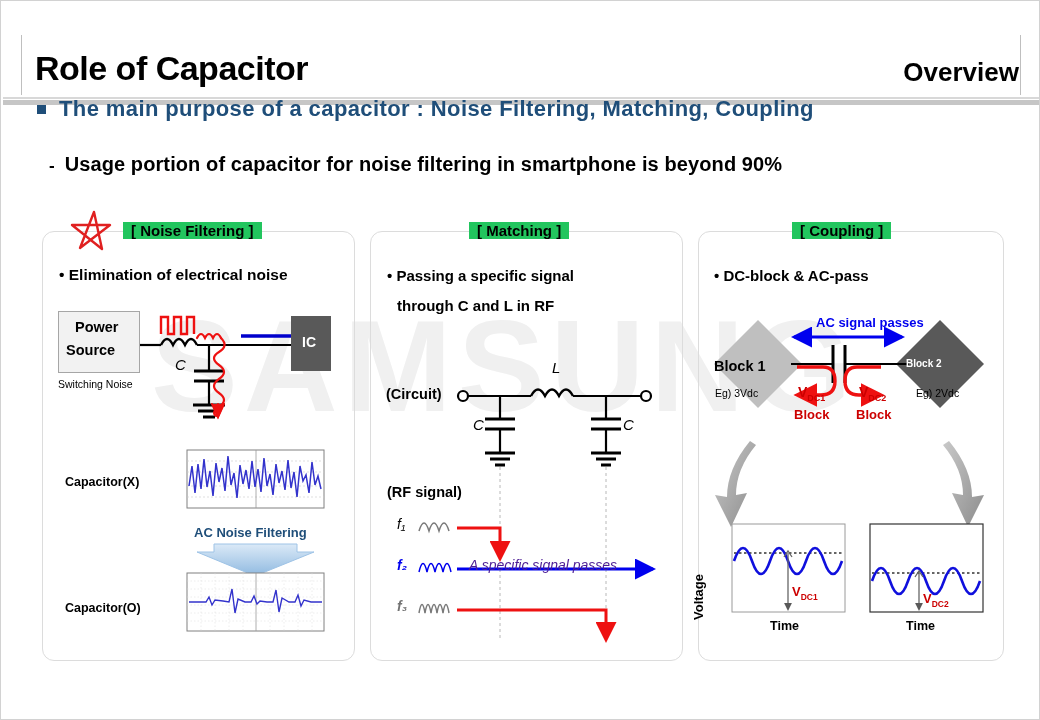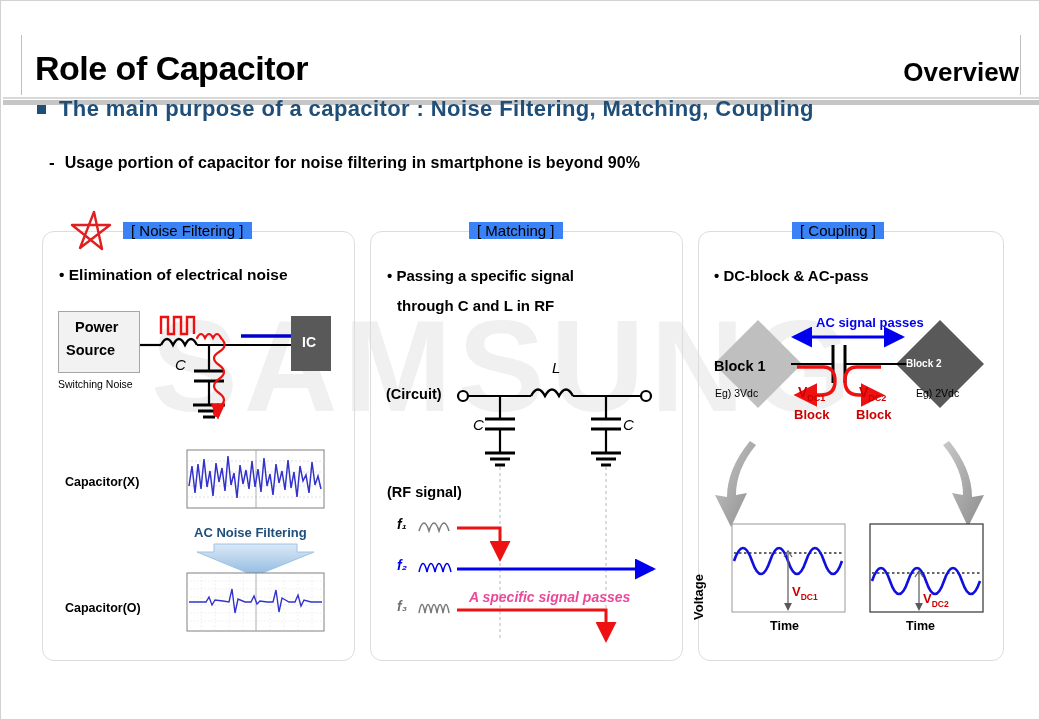--- a/index.html
+++ b/index.html
@@ -71,41 +71,41 @@
   .bullet1 .txt{
     font-size:22px;font-weight:bold;color:#1f4e79;letter-spacing:0.4px;
     font-family:"Liberation Sans", sans-serif;white-space:nowrap;
   }
   .bullet2{
     position:absolute;left:48px;top:152px;z-index:3;
     display:flex;align-items:baseline;gap:10px;
   }
   .bullet2 .dash{font-size:17px;font-weight:bold;color:#000;}
   .bullet2 .txt{
-    font-size:16px;font-weight:bold;color:#000;letter-spacing:0.1px;
+    font-size:20px;font-weight:bold;color:#000;letter-spacing:0.1px;
     font-family:"Liberation Sans", sans-serif;white-space:nowrap;
   }
 
   
   .panel{
     position:absolute;
     border:1px solid #dcdcdc;
     border-radius:12px;
     background:transparent;
     box-sizing:border-box;
     z-index:2;
   }
   #panel-noise{left:41px;top:230px;width:313px;height:430px;}
   #panel-match{left:369px;top:230px;width:313px;height:430px;}
   #panel-couple{left:697px;top:230px;width:306px;height:430px;}
 
   .panel-title{
     position:absolute;top:221px;z-index:4;
-    background:#3b82f6;padding:0 8px;
-    font-size:15px;font-weight:normal;color:#000;
+    background:#22c55e;padding:0 8px;
+    font-size:15px;font-weight:bold;color:#000;
     font-family:"Liberation Sans", sans-serif;white-space:nowrap;
   }
   #title-noise{left:122px;}
   #title-match{left:468px;}
   #title-couple{left:791px;}
 
   .panel-head{
     position:absolute;z-index:4;
     font-size:15px;font-weight:bold;color:#000;
     font-family:"Liberation Sans", sans-serif;white-space:nowrap;
@@ -176,24 +176,24 @@
 
   <div class="panel-head" style="left:386px;top:266px;font-size:15px;">• Passing a specific signal</div>
   <div class="panel-head" style="left:396px;top:296px;font-size:15px;">through C and L in RF</div>
 
   <div class="lbl" style="left:385px;top:385px;font-size:14.5px;font-weight:bold;color:#000;">(Circuit)</div>
   <div class="lbl" style="left:551px;top:358px;font-size:15px;font-style:italic;color:#000;">L</div>
   <div class="lbl" style="left:472px;top:415px;font-size:15px;font-style:italic;color:#000;">C</div>
   <div class="lbl" style="left:622px;top:415px;font-size:15px;font-style:italic;color:#000;">C</div>
 
   <div class="lbl" style="left:386px;top:483px;font-size:14.5px;font-weight:bold;color:#000;">(RF signal)</div>
-  <div class="lbl" style="left:396px;top:515px;font-size:14px;font-weight:bold;font-style:italic;color:#000;">f₁</div>
+  <div class="lbl" style="left:396px;top:515px;font-size:14px;font-weight:normal;font-style:italic;color:#000;">f₁</div>
   <div class="lbl" style="left:396px;top:556px;font-size:14px;font-weight:bold;font-style:italic;color:#0000ee;">f₂</div>
   <div class="lbl" style="left:396px;top:597px;font-size:14px;font-weight:bold;font-style:italic;color:#737373;">f₃</div>
-  <div class="lbl" style="left:468px;top:588px;font-size:14px;font-style:italic;color:#ec4899;font-weight:bold;">A specific signal passes</div>
+  <div class="lbl" style="left:468px;top:556px;font-size:14px;font-style:italic;color:#4c1d95;">A specific signal passes</div>
 
   <div class="panel-head" style="left:713px;top:266px;font-size:15px;">• DC-block &amp; AC-pass</div>
   <div class="lbl" style="left:791px;top:314px;font-size:13px;font-weight:bold;color:#0000ee;margin-left:24px;">AC signal passes</div>
 
   <div class="lbl" style="left:713px;top:357px;font-size:14.5px;font-weight:bold;color:#000;">Block 1</div>
   <div class="lbl" style="left:905px;top:357px;font-size:10px;font-weight:bold;color:#fff;">Block 2</div>
 
   <div class="lbl" style="left:714px;top:386px;font-size:10.5px;color:#000;">Eg)  3Vdc</div>
   <div class="lbl" style="left:915px;top:386px;font-size:10.5px;color:#000;">Eg)  2Vdc</div>
 

